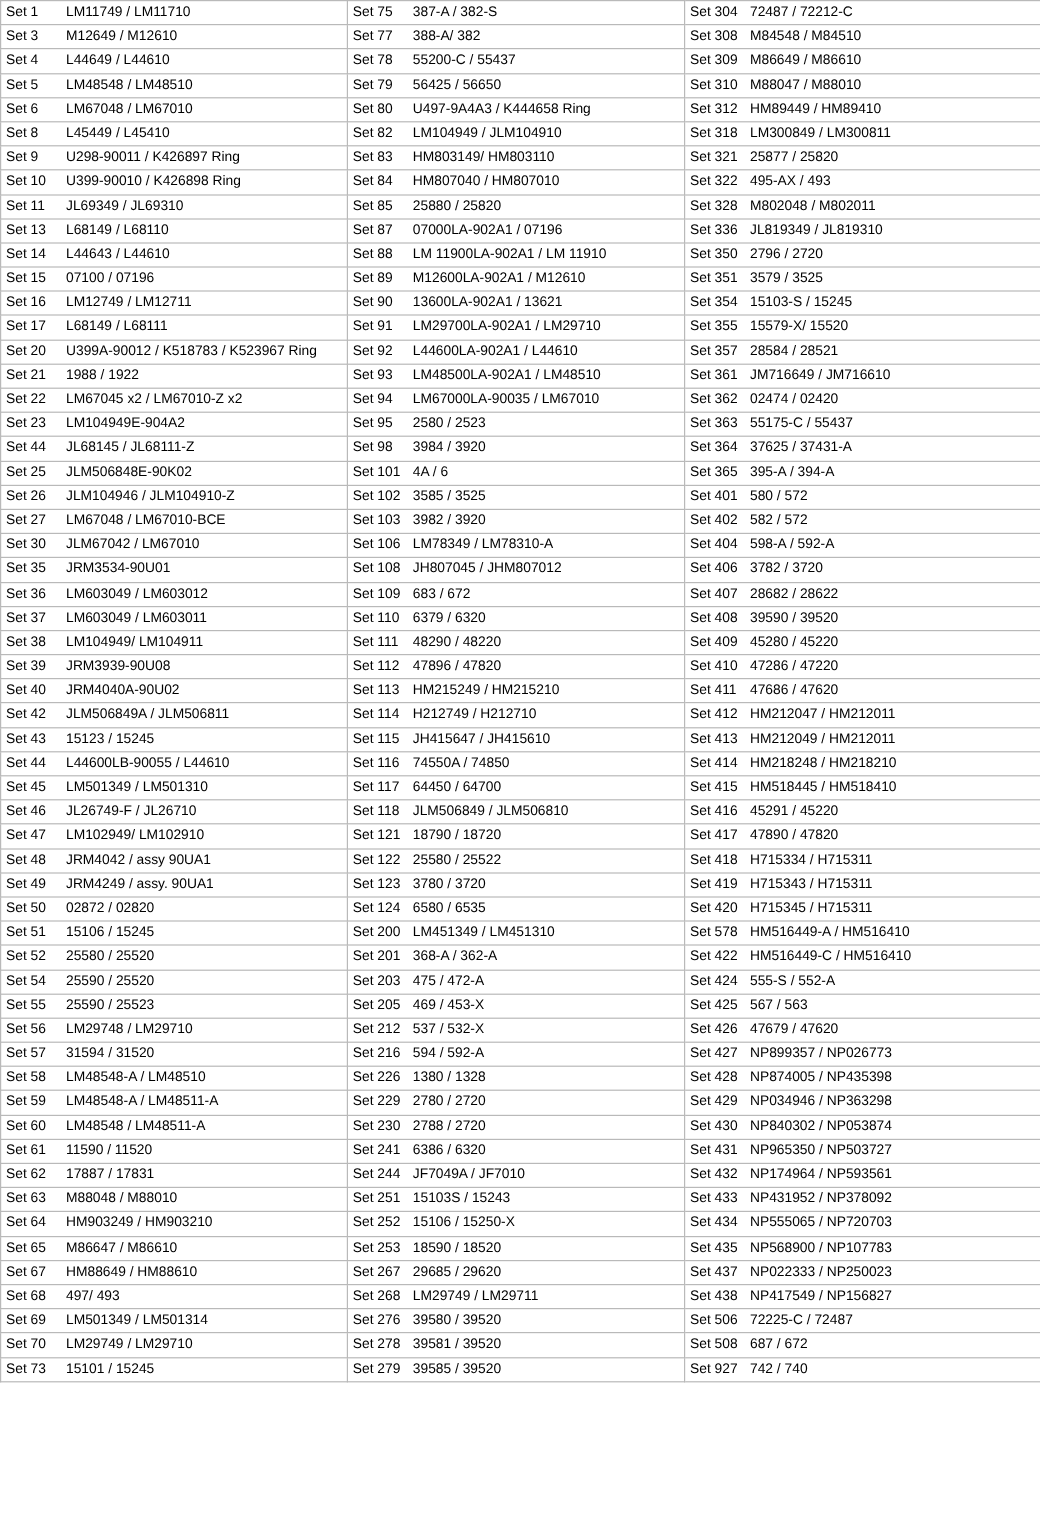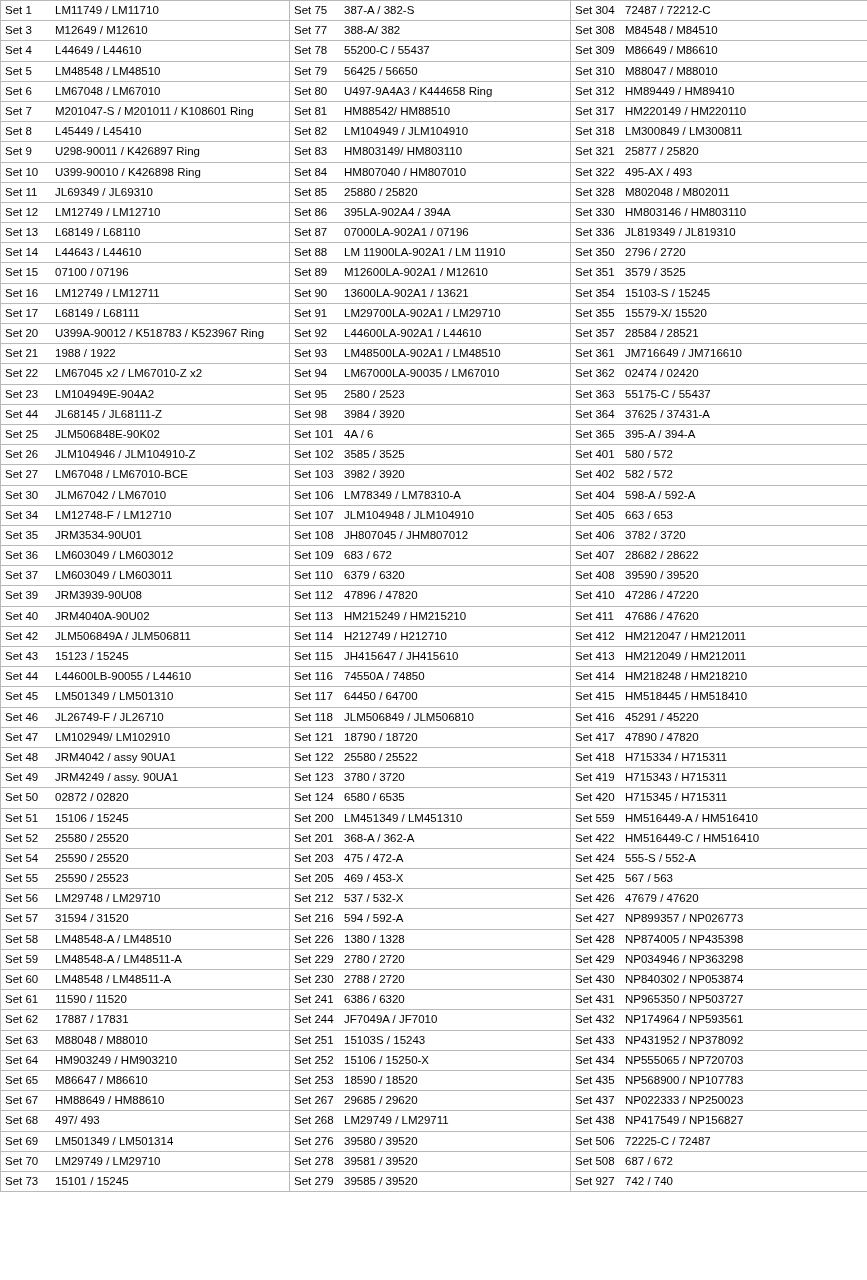--- a/index.html
+++ b/index.html
@@ -165,40 +165,20 @@
         <td>
           <div class="cellpair">
             <span class="setlabel">Set 312</span>
             <span class="setvalue">HM89449 / HM89410</span>
           </div>
         </td>
       </tr>
       <tr>
         <td>
           <div class="cellpair">
-            <span class="setlabel">Set 7</span>
-            <span class="setvalue">M201047-S / M201011 / K108601 Ring</span>
-          </div>
-        </td>
-        <td>
-          <div class="cellpair">
-            <span class="setlabel">Set 81</span>
-            <span class="setvalue">HM88542/ HM88510</span>
-          </div>
-        </td>
-        <td>
-          <div class="cellpair">
-            <span class="setlabel">Set 317</span>
-            <span class="setvalue">HM220149 / HM220110</span>
-          </div>
-        </td>
-      </tr>
-      <tr>
-        <td>
-          <div class="cellpair">
             <span class="setlabel">Set 8</span>
             <span class="setvalue">L45449 / L45410</span>
           </div>
         </td>
         <td>
           <div class="cellpair">
             <span class="setlabel">Set 82</span>
             <span class="setvalue">LM104949 / JLM104910</span>
           </div>
         </td>
@@ -265,40 +245,20 @@
         <td>
           <div class="cellpair">
             <span class="setlabel">Set 328</span>
             <span class="setvalue">M802048 / M802011</span>
           </div>
         </td>
       </tr>
       <tr>
         <td>
           <div class="cellpair">
-            <span class="setlabel">Set 12</span>
-            <span class="setvalue">LM12749 / LM12710</span>
-          </div>
-        </td>
-        <td>
-          <div class="cellpair">
-            <span class="setlabel">Set 86</span>
-            <span class="setvalue">395LA-902A4 / 394A</span>
-          </div>
-        </td>
-        <td>
-          <div class="cellpair">
-            <span class="setlabel">Set 330</span>
-            <span class="setvalue">HM803146 / HM803110</span>
-          </div>
-        </td>
-      </tr>
-      <tr>
-        <td>
-          <div class="cellpair">
             <span class="setlabel">Set 13</span>
             <span class="setvalue">L68149 / L68110</span>
           </div>
         </td>
         <td>
           <div class="cellpair">
             <span class="setlabel">Set 87</span>
             <span class="setvalue">07000LA-902A1 / 07196</span>
           </div>
         </td>
@@ -565,40 +525,20 @@
         <td>
           <div class="cellpair">
             <span class="setlabel">Set 404</span>
             <span class="setvalue">598-A / 592-A</span>
           </div>
         </td>
       </tr>
       <tr>
         <td>
           <div class="cellpair">
-            <span class="setlabel">Set 34</span>
-            <span class="setvalue">LM12748-F / LM12710</span>
-          </div>
-        </td>
-        <td>
-          <div class="cellpair">
-            <span class="setlabel">Set 107</span>
-            <span class="setvalue">JLM104948 / JLM104910</span>
-          </div>
-        </td>
-        <td>
-          <div class="cellpair">
-            <span class="setlabel">Set 405</span>
-            <span class="setvalue">663 / 653</span>
-          </div>
-        </td>
-      </tr>
-      <tr>
-        <td>
-          <div class="cellpair">
             <span class="setlabel">Set 35</span>
             <span class="setvalue">JRM3534-90U01</span>
           </div>
         </td>
         <td>
           <div class="cellpair">
             <span class="setlabel">Set 108</span>
             <span class="setvalue">JH807045 / JHM807012</span>
           </div>
         </td>
@@ -645,20 +585,40 @@
         <td>
           <div class="cellpair">
             <span class="setlabel">Set 408</span>
             <span class="setvalue">39590 / 39520</span>
           </div>
         </td>
       </tr>
       <tr>
         <td>
           <div class="cellpair">
+            <span class="setlabel">Set 38</span>
+            <span class="setvalue">LM104949/ LM104911</span>
+          </div>
+        </td>
+        <td>
+          <div class="cellpair">
+            <span class="setlabel">Set 111</span>
+            <span class="setvalue">48290 / 48220</span>
+          </div>
+        </td>
+        <td>
+          <div class="cellpair">
+            <span class="setlabel">Set 409</span>
+            <span class="setvalue">45280 / 45220</span>
+          </div>
+        </td>
+      </tr>
+      <tr>
+        <td>
+          <div class="cellpair">
             <span class="setlabel">Set 39</span>
             <span class="setvalue">JRM3939-90U08</span>
           </div>
         </td>
         <td>
           <div class="cellpair">
             <span class="setlabel">Set 112</span>
             <span class="setvalue">47896 / 47820</span>
           </div>
         </td>
@@ -877,21 +837,21 @@
           </div>
         </td>
         <td>
           <div class="cellpair">
             <span class="setlabel">Set 200</span>
             <span class="setvalue">LM451349 / LM451310</span>
           </div>
         </td>
         <td>
           <div class="cellpair">
-            <span class="setlabel">Set 559</span>
+            <span class="setlabel">Set 578</span>
             <span class="setvalue">HM516449-A / HM516410</span>
           </div>
         </td>
       </tr>
       <tr>
         <td>
           <div class="cellpair">
             <span class="setlabel">Set 52</span>
             <span class="setvalue">25580 / 25520</span>
           </div>

